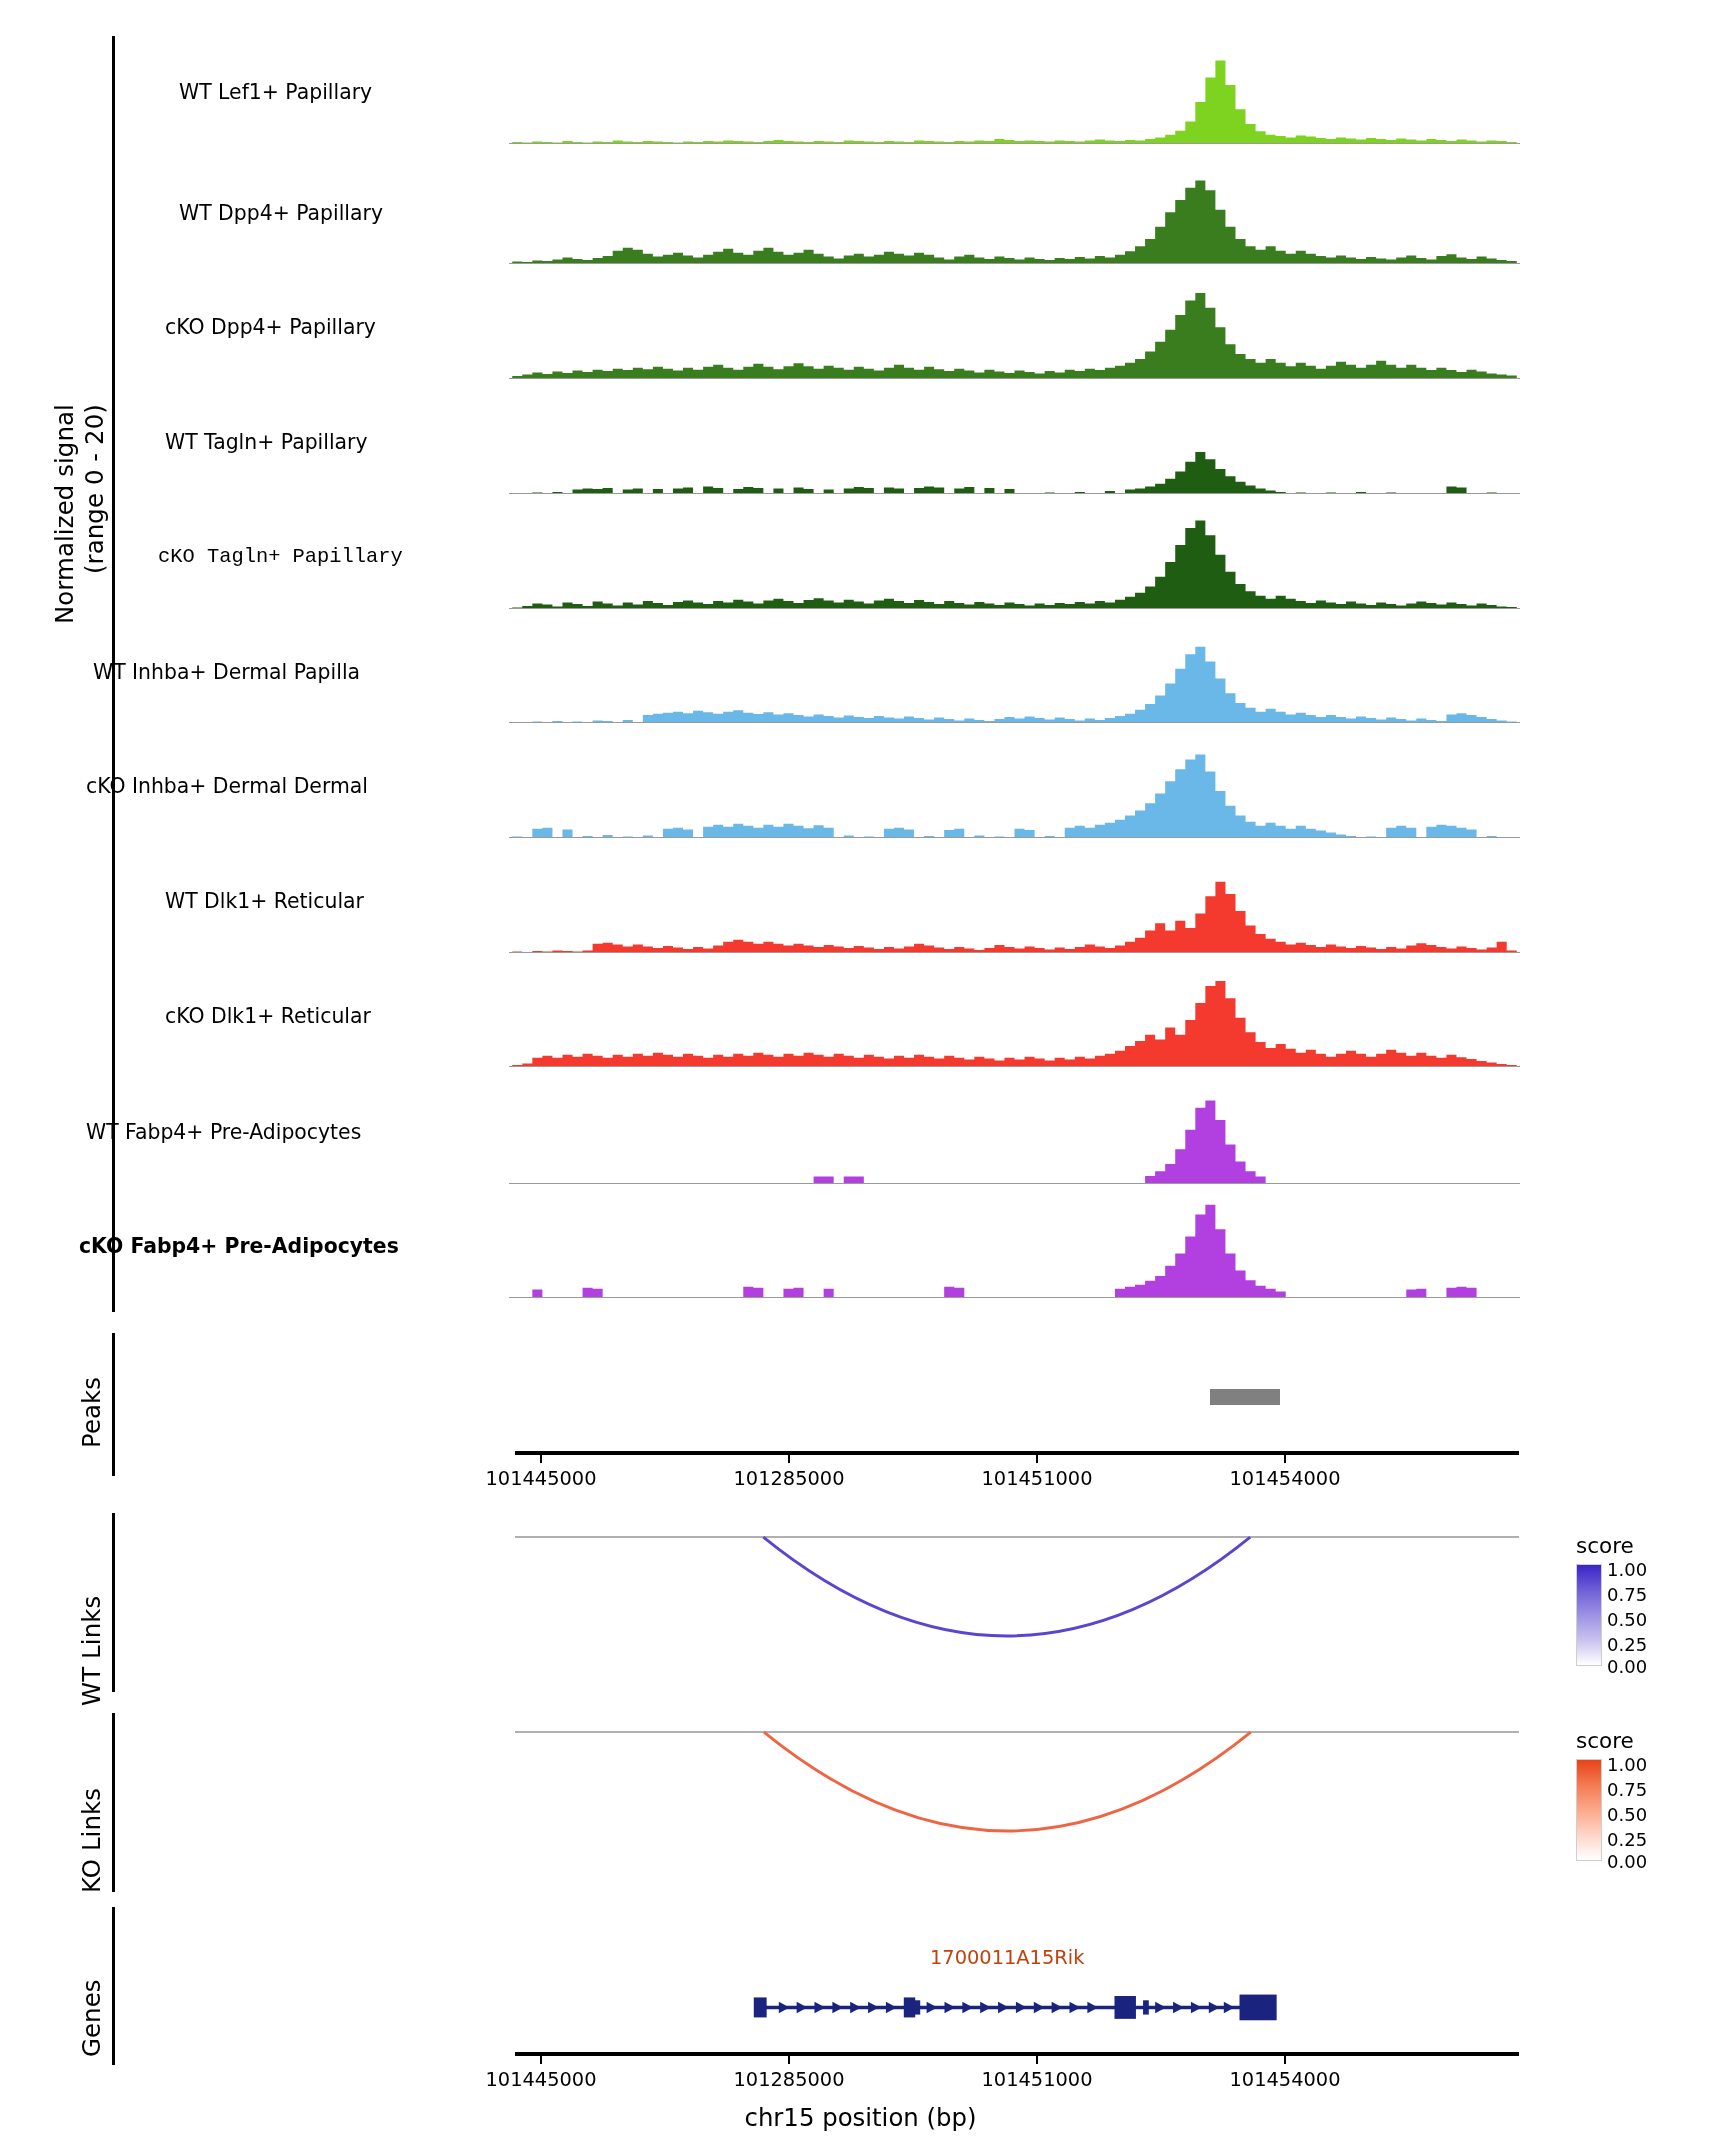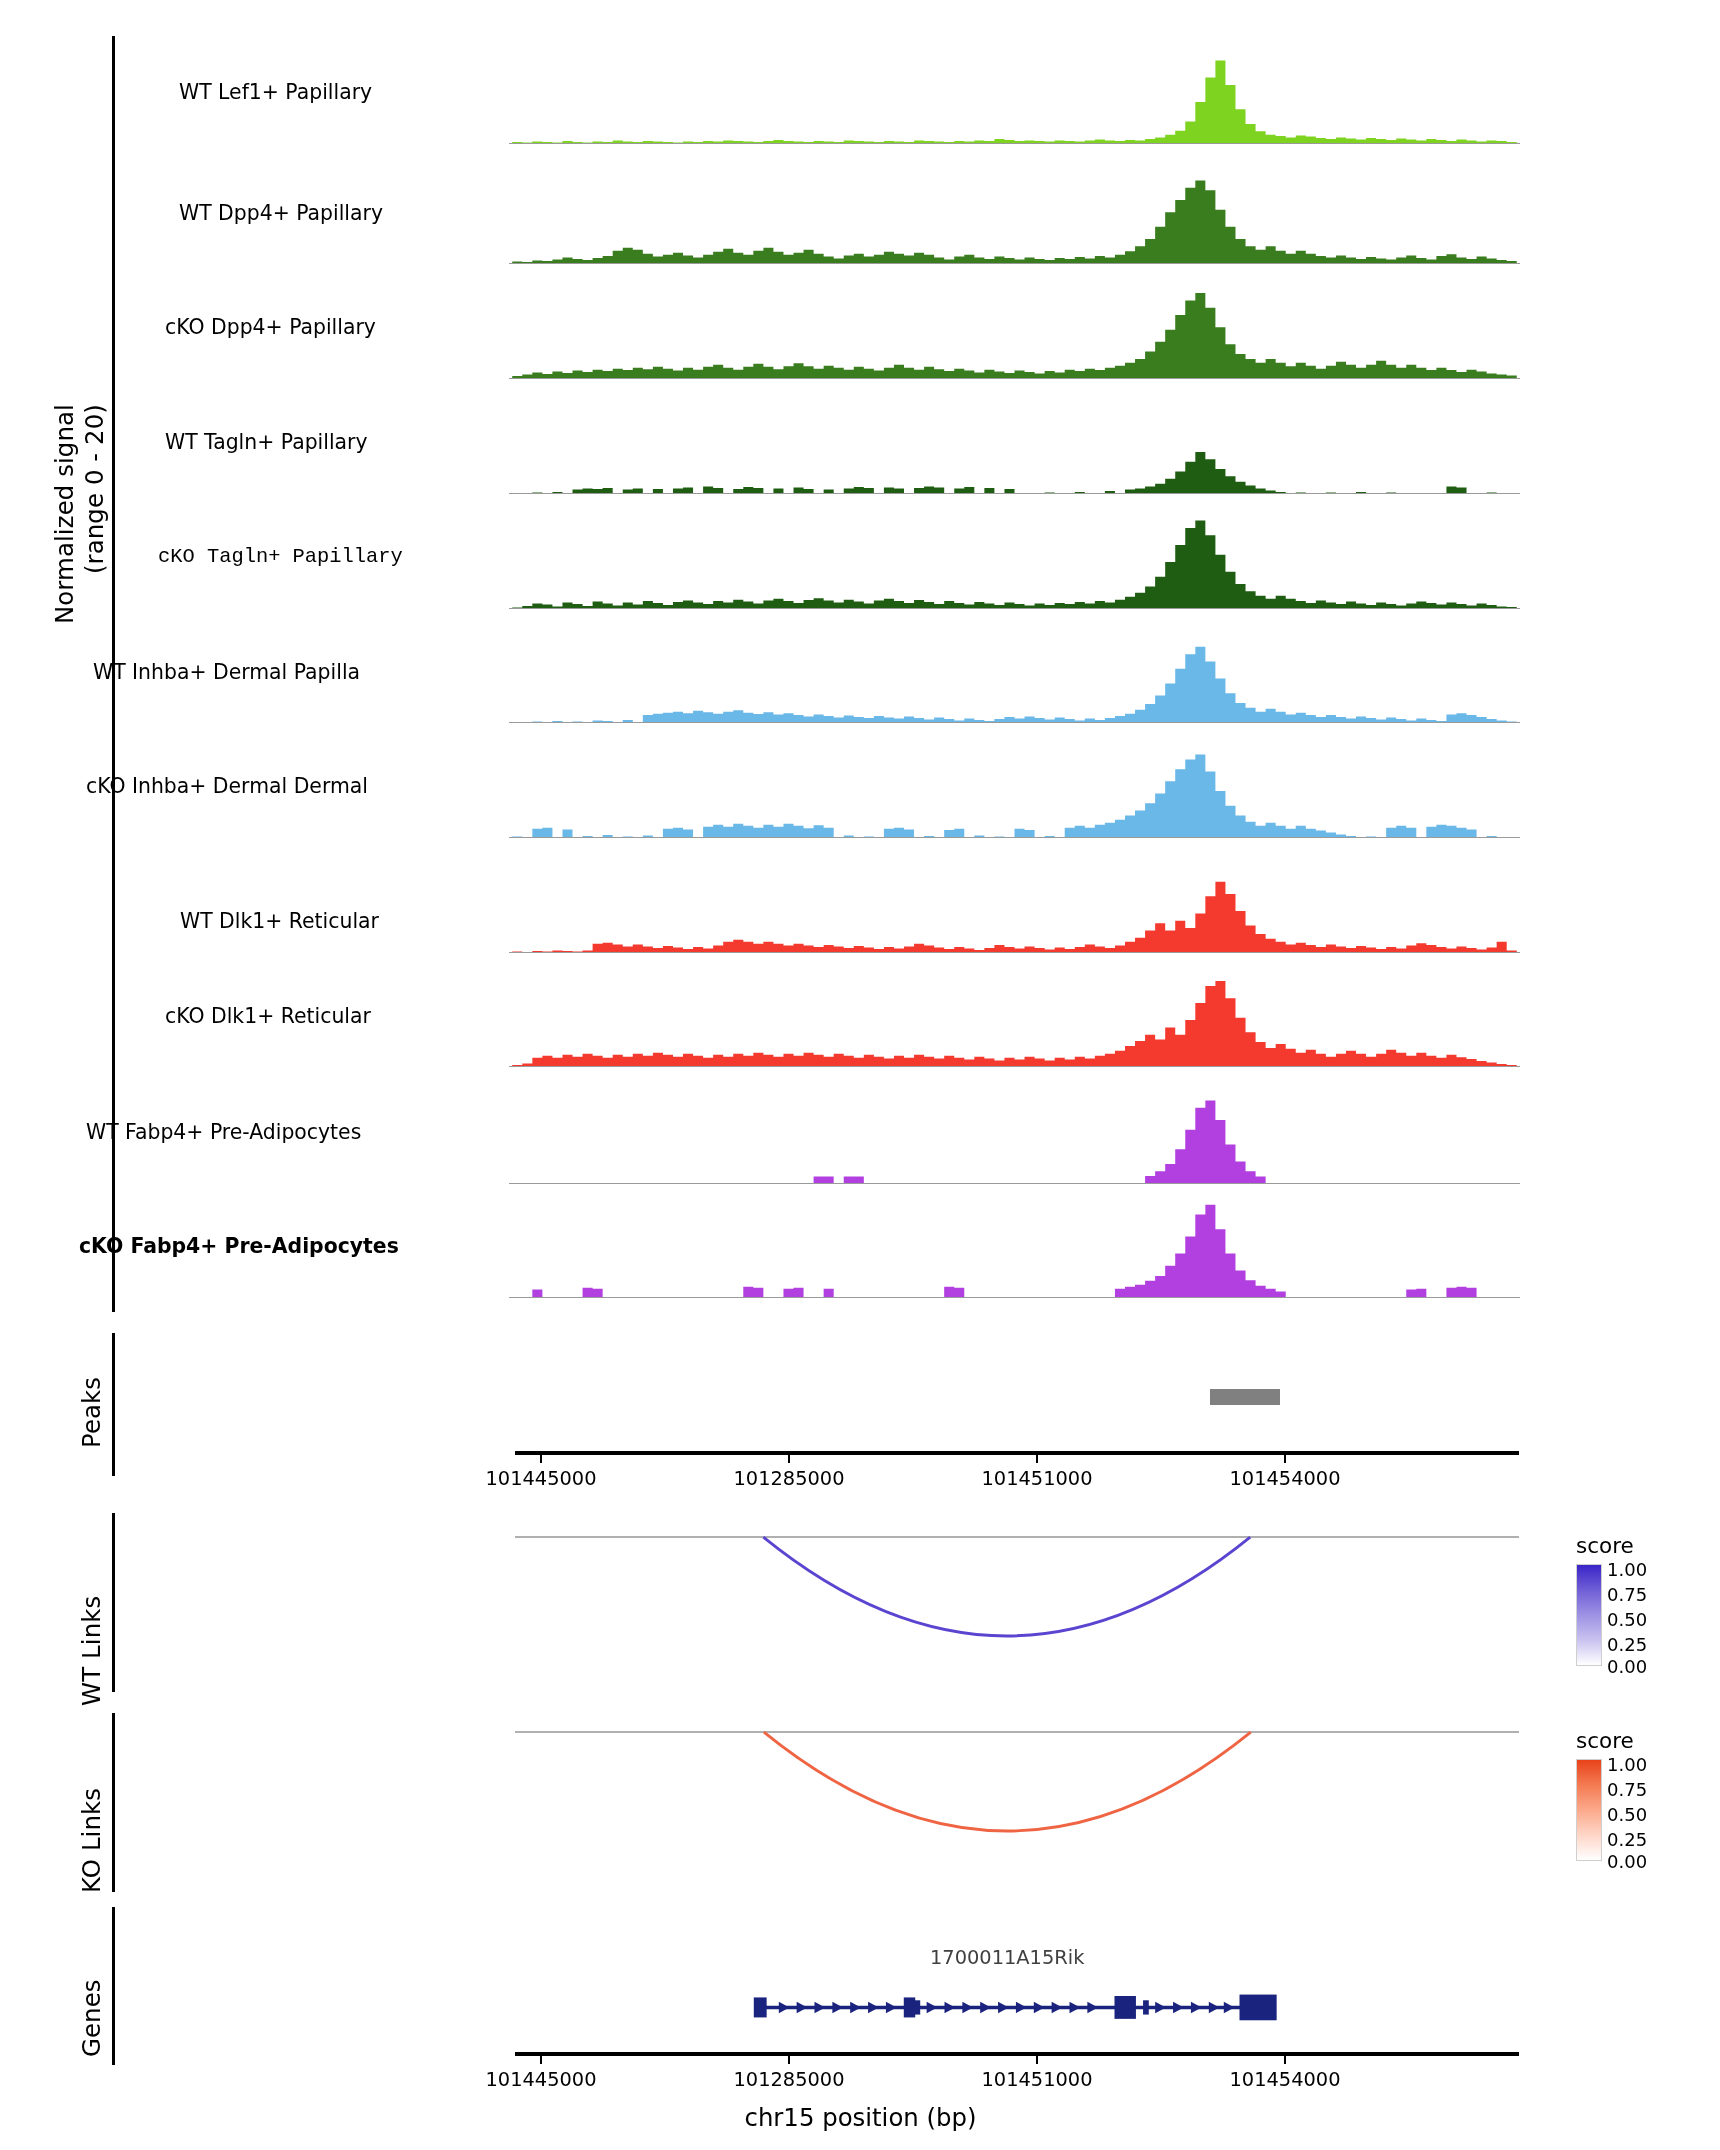--- a/index.html
+++ b/index.html
@@ -97,21 +97,21 @@
     text-align: center;
     width: 100%;
     left: 0;
     color: #000;
   }
 
   .gene-name {
     position: absolute;
     font-size: 19.4px;
     white-space: nowrap;
-    color: #404040;
+    color: #c2410c;
   }
 </style>
 </head>
 <body>
 
 <div class="page">
 
   <div class="rot" style="left:50px; top:624px; transform: rotate(-90deg); font-size:24.4px;">Normalized signal</div>
   <div class="rot" style="left:80px; top:574px; transform: rotate(-90deg); font-size:24.4px;">(range 0 - 20)</div>
 
@@ -178,21 +178,21 @@
   </div>
 
   <div class="track-label" style="top:774px; width:401px; left:86px;">cKO Inhba+ Dermal Dermal</div>
   <div class="track-canvas" style="left:502px; top:737px; width:1025px; height:104px;">
     <div class="baseline" style="left:7.2px; top:100px; width:1011px;"></div>
     <svg width="1025" height="104" viewBox="0 0 1000 145" preserveAspectRatio="none">
       <polygon class="series-poly" fill="#6ab8e8" points="10.0,140 10.0,138.6 19.8,138.6 19.8,140.0 29.6,140.0 29.6,127.8 39.4,127.8 39.4,126.4 49.2,126.4 49.2,140.0 59.0,140.0 59.0,129.1 68.8,129.1 68.8,140.0 78.6,140.0 78.6,138.0 88.4,138.0 88.4,140.0 98.2,140.0 98.2,136.6 108.0,136.6 108.0,140.0 117.8,140.0 117.8,138.6 127.6,138.6 127.6,140.0 137.4,140.0 137.4,137.3 147.2,137.3 147.2,140.0 157.0,140.0 157.0,127.8 166.8,127.8 166.8,126.4 176.6,126.4 176.6,129.1 186.4,129.1 186.4,140.0 196.2,140.0 196.2,125.0 206.0,125.0 206.0,122.3 215.8,122.3 215.8,125.0 225.6,125.0 225.6,121.0 235.4,121.0 235.4,123.7 245.2,123.7 245.2,126.4 255.0,126.4 255.0,122.3 264.8,122.3 264.8,125.0 274.6,125.0 274.6,121.0 284.4,121.0 284.4,123.7 294.2,123.7 294.2,127.1 304.0,127.1 304.0,123.0 313.8,123.0 313.8,126.4 323.6,126.4 323.6,140.0 333.4,140.0 333.4,137.3 343.2,137.3 343.2,140.0 353.0,140.0 353.0,138.6 362.8,138.6 362.8,140.0 372.6,140.0 372.6,127.8 382.4,127.8 382.4,126.4 392.2,126.4 392.2,129.1 402.0,129.1 402.0,140.0 411.8,140.0 411.8,138.0 421.6,138.0 421.6,140.0 431.4,140.0 431.4,129.8 441.2,129.8 441.2,127.8 451.0,127.8 451.0,140.0 460.8,140.0 460.8,137.3 470.6,137.3 470.6,140.0 480.4,140.0 480.4,138.6 490.2,138.6 490.2,140.0 500.0,140.0 500.0,127.8 509.8,127.8 509.8,129.8 519.6,129.8 519.6,140.0 529.4,140.0 529.4,138.0 539.2,138.0 539.2,140.0 549.0,140.0 549.0,126.4 558.8,126.4 558.8,123.7 568.6,123.7 568.6,126.4 578.4,126.4 578.4,122.3 588.2,122.3 588.2,119.6 598.0,119.6 598.0,115.5 607.8,115.5 607.8,109.4 617.6,109.4 617.6,102.6 627.4,102.6 627.4,92.4 637.2,92.4 637.2,78.8 647.0,78.8 647.0,61.8 656.8,61.8 656.8,44.8 666.6,44.8 666.6,31.2 676.4,31.2 676.4,24.4 686.2,24.4 686.2,48.2 696.0,48.2 696.0,75.4 705.8,75.4 705.8,95.8 715.6,95.8 715.6,109.4 725.4,109.4 725.4,118.2 735.2,118.2 735.2,123.7 745.0,123.7 745.0,119.6 754.8,119.6 754.8,123.7 764.6,123.7 764.6,127.8 774.4,127.8 774.4,123.7 784.2,123.7 784.2,127.8 794.0,127.8 794.0,130.5 803.8,130.5 803.8,133.2 813.6,133.2 813.6,135.9 823.4,135.9 823.4,138.0 833.2,138.0 833.2,140.0 843.0,140.0 843.0,138.6 852.8,138.6 852.8,140.0 862.6,140.0 862.6,126.4 872.4,126.4 872.4,123.7 882.2,123.7 882.2,126.4 892.0,126.4 892.0,140.0 901.8,140.0 901.8,125.0 911.6,125.0 911.6,122.3 921.4,122.3 921.4,123.7 931.2,123.7 931.2,126.4 941.0,126.4 941.0,129.1 950.8,129.1 950.8,140.0 960.6,140.0 960.6,138.0 970.4,138.0 970.4,140.0 980.2,140.0 980.2,139.3 990.0,139.3 990.0,140"></polygon>
     </svg>
   </div>
 
-  <div class="track-label" style="top:889px; width:323px; left:180px;margin-top:20px;">WT Dlk1+ Reticular</div>
+  <div class="track-label" style="top:889px; width:323px; left:165px;">WT Dlk1+ Reticular</div>
   <div class="track-canvas" style="left:502px; top:852px; width:1025px; height:104px;">
     <div class="baseline" style="left:7.2px; top:100px; width:1011px;"></div>
     <svg width="1025" height="104" viewBox="0 0 1000 145" preserveAspectRatio="none">
       <polygon class="series-poly" fill="#f4392f" points="10.0,140 10.0,138.6 19.8,138.6 19.8,139.3 29.6,139.3 29.6,138.0 39.4,138.0 39.4,138.6 49.2,138.6 49.2,137.3 59.0,137.3 59.0,138.0 68.8,138.0 68.8,138.6 78.6,138.6 78.6,137.3 88.4,137.3 88.4,127.8 98.2,127.8 98.2,126.4 108.0,126.4 108.0,129.1 117.8,129.1 117.8,131.8 127.6,131.8 127.6,129.1 137.4,129.1 137.4,131.8 147.2,131.8 147.2,133.9 157.0,133.9 157.0,131.2 166.8,131.2 166.8,133.2 176.6,133.2 176.6,135.2 186.4,135.2 186.4,132.5 196.2,132.5 196.2,134.6 206.0,134.6 206.0,130.5 215.8,130.5 215.8,125.0 225.6,125.0 225.6,122.3 235.4,122.3 235.4,125.0 245.2,125.0 245.2,127.8 255.0,127.8 255.0,125.0 264.8,125.0 264.8,127.8 274.6,127.8 274.6,130.5 284.4,130.5 284.4,127.8 294.2,127.8 294.2,130.5 304.0,130.5 304.0,132.5 313.8,132.5 313.8,129.8 323.6,129.8 323.6,131.8 333.4,131.8 333.4,133.9 343.2,133.9 343.2,131.2 353.0,131.2 353.0,133.2 362.8,133.2 362.8,135.2 372.6,135.2 372.6,132.5 382.4,132.5 382.4,134.6 392.2,134.6 392.2,131.8 402.0,131.8 402.0,127.8 411.8,127.8 411.8,130.5 421.6,130.5 421.6,133.2 431.4,133.2 431.4,135.2 441.2,135.2 441.2,132.5 451.0,132.5 451.0,134.6 460.8,134.6 460.8,136.6 470.6,136.6 470.6,133.9 480.4,133.9 480.4,129.8 490.2,129.8 490.2,132.5 500.0,132.5 500.0,134.6 509.8,134.6 509.8,131.8 519.6,131.8 519.6,133.9 529.4,133.9 529.4,135.9 539.2,135.9 539.2,133.2 549.0,133.2 549.0,135.2 558.8,135.2 558.8,132.5 568.6,132.5 568.6,129.1 578.4,129.1 578.4,131.8 588.2,131.8 588.2,133.9 598.0,133.9 598.0,130.5 607.8,130.5 607.8,125.0 617.6,125.0 617.6,119.6 627.4,119.6 627.4,109.4 637.2,109.4 637.2,99.2 647.0,99.2 647.0,109.4 656.8,109.4 656.8,95.8 666.6,95.8 666.6,106.0 676.4,106.0 676.4,85.6 686.2,85.6 686.2,61.8 696.0,61.8 696.0,41.4 705.8,41.4 705.8,58.4 715.6,58.4 715.6,82.2 725.4,82.2 725.4,102.6 735.2,102.6 735.2,114.2 745.0,114.2 745.0,121.0 754.8,121.0 754.8,125.0 764.6,125.0 764.6,129.1 774.4,129.1 774.4,126.4 784.2,126.4 784.2,129.8 794.0,129.8 794.0,132.5 803.8,132.5 803.8,129.1 813.6,129.1 813.6,131.8 823.4,131.8 823.4,133.9 833.2,133.9 833.2,131.2 843.0,131.2 843.0,133.2 852.8,133.2 852.8,135.2 862.6,135.2 862.6,132.5 872.4,132.5 872.4,134.6 882.2,134.6 882.2,130.5 892.0,130.5 892.0,127.1 901.8,127.1 901.8,129.8 911.6,129.8 911.6,132.5 921.4,132.5 921.4,134.6 931.2,134.6 931.2,131.8 941.0,131.8 941.0,133.9 950.8,133.9 950.8,135.9 960.6,135.9 960.6,133.2 970.4,133.2 970.4,125.0 980.2,125.0 980.2,137.3 990.0,137.3 990.0,140"></polygon>
     </svg>
   </div>
 
   <div class="track-label" style="top:1004px; width:323px; left:165px;">cKO Dlk1+ Reticular</div>
   <div class="track-canvas" style="left:502px; top:966px; width:1025px; height:104px;">
     <div class="baseline" style="left:7.2px; top:100px; width:1011px;"></div>

